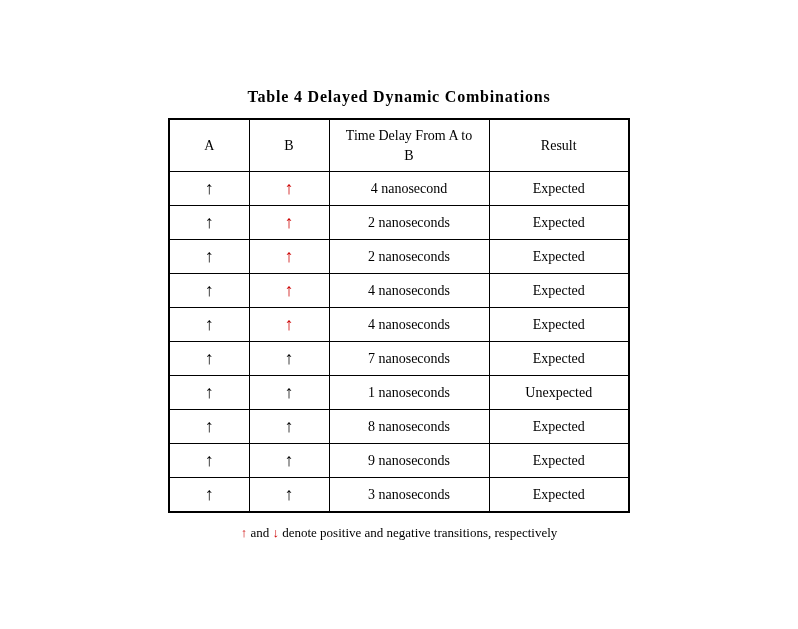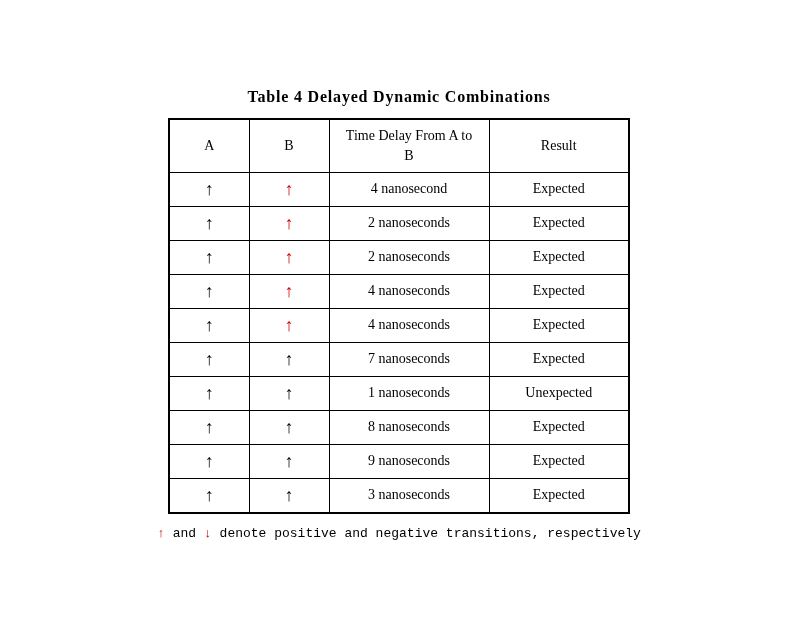--- a/index.html
+++ b/index.html
@@ -92,21 +92,20 @@
 
     .arrow-up-red {
       color: #cc0000;
       font-size: 18px;
     }
 
     .caption-text {
       font-size: 13px;
       color: #000;
       text-align: center;
-      font-family: Liberation Mono, monospace;
     }
 
     .caption-arrow-up {
       color: #cc0000;
     }
 
     .caption-arrow-down {
       color: #cc0000;
     }
   </style>

